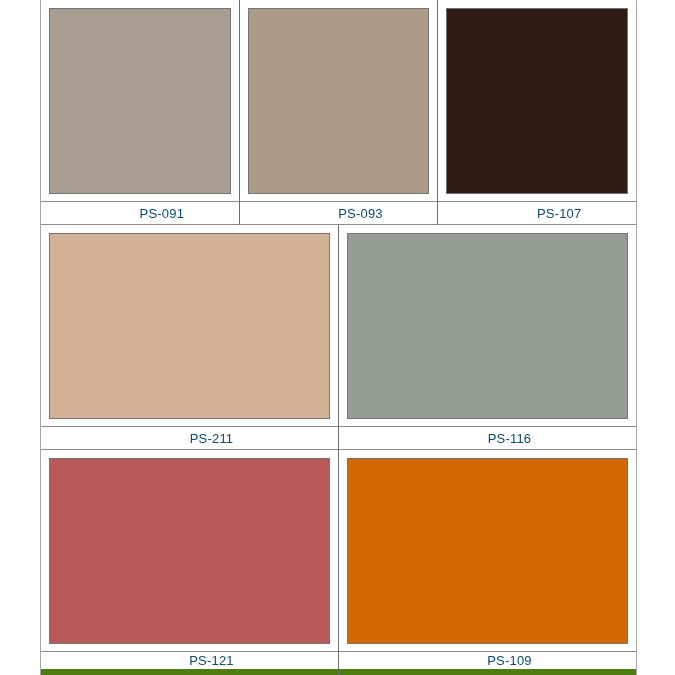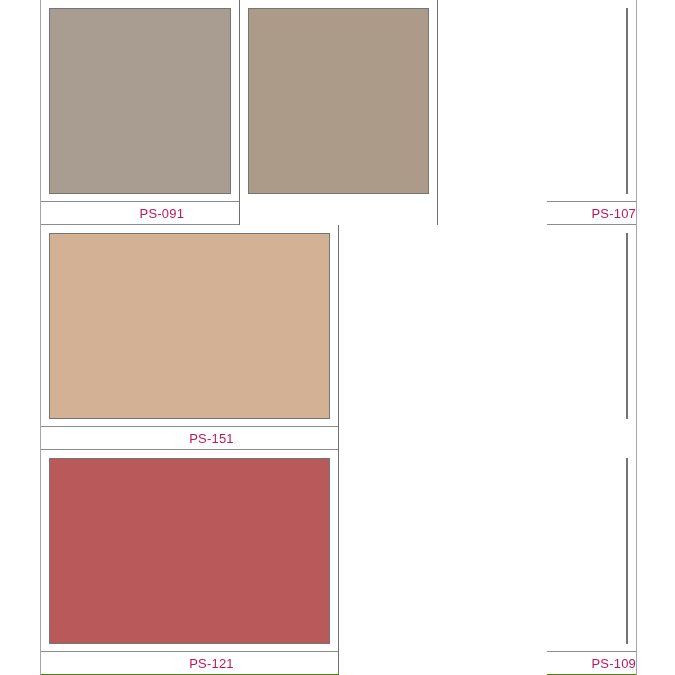--- a/index.html
+++ b/index.html
@@ -35,21 +35,20 @@
   .swatch-cell {
     flex: 1 1 0;
     box-sizing: border-box;
     border-right: 1px solid #6f6f6f;
     display: flex;
     flex-direction: column;
     background: #ffffff;
   }
   .swatch-cell:last-child {
     border-right: none;
-    align-items: flex-end;
   }
 
   .swatch-chip-wrap {
     box-sizing: border-box;
     padding: 8px 8px 7px 8px;
     display: flex;
     align-items: center;
     justify-content: center;
   }
 
@@ -66,71 +65,77 @@
     border-top: 1px solid #8c8c8c;
     border-bottom: 1px solid #8c8c8c;
     display: flex;
     align-items: center;
     justify-content: center;
     background: #ffffff;
   }
 
   .swatch-label {
     font-size: 13px;
-    color: #be185d;
+    color: #0c4a6e;
     line-height: 1;
     letter-spacing: 0.2px;
     white-space: nowrap;
     padding-left: 44px;
   }
 
   
   .swatch-row:last-child .swatch-label-strip {
-    border-bottom: 1px solid #4d7c0f;
+    border-bottom: 6px solid #4d7c0f;
   }
 </style>
 </head>
 <body>
 
 <div id="swatch-catalog">
     <div class="swatch-row">
       <div class="swatch-cell">
         <div class="swatch-chip-wrap">
           <div class="swatch-chip" style="background: rgb(169, 157, 145);"></div>
         </div>
         <div class="swatch-label-strip">
           <span class="swatch-label">PS-091</span>
         </div>
       </div>
       <div class="swatch-cell">
         <div class="swatch-chip-wrap">
           <div class="swatch-chip" style="background: rgb(173, 155, 137);"></div>
         </div>
+        <div class="swatch-label-strip">
+          <span class="swatch-label">PS-093</span>
+        </div>
       </div>
       <div class="swatch-cell">
         <div class="swatch-chip-wrap">
           <div class="swatch-chip" style="background: rgb(46, 28, 20);"></div>
         </div>
         <div class="swatch-label-strip">
           <span class="swatch-label">PS-107</span>
         </div>
       </div>
     </div>
     <div class="swatch-row">
       <div class="swatch-cell">
         <div class="swatch-chip-wrap">
           <div class="swatch-chip" style="background: rgb(210, 177, 149);"></div>
         </div>
         <div class="swatch-label-strip">
-          <span class="swatch-label">PS-151</span>
+          <span class="swatch-label">PS-211</span>
         </div>
       </div>
       <div class="swatch-cell">
         <div class="swatch-chip-wrap">
           <div class="swatch-chip" style="background: rgb(147, 157, 146);"></div>
+        </div>
+        <div class="swatch-label-strip">
+          <span class="swatch-label">PS-116</span>
         </div>
       </div>
     </div>
     <div class="swatch-row">
       <div class="swatch-cell">
         <div class="swatch-chip-wrap">
           <div class="swatch-chip" style="background: rgb(185, 89, 90);"></div>
         </div>
         <div class="swatch-label-strip">
           <span class="swatch-label">PS-121</span>

